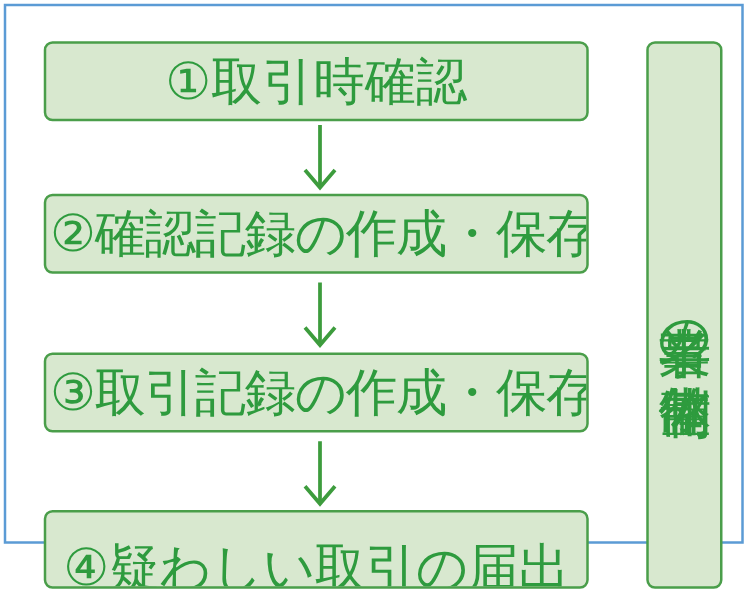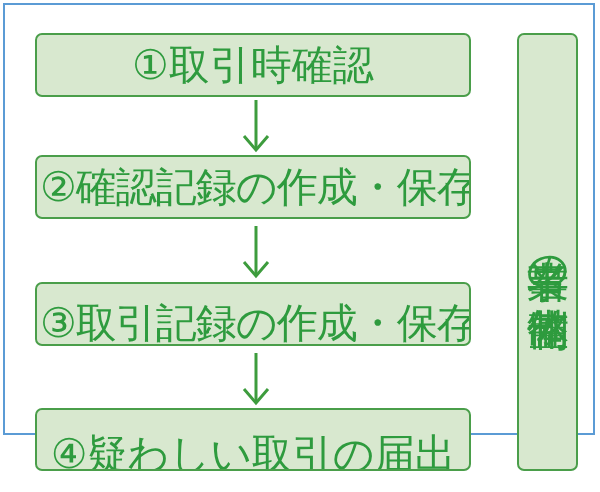--- a/index.html
+++ b/index.html
@@ -37,21 +37,21 @@
     box-sizing: border-box;
     background: #d8e8cf;
     border: 2px solid #4a9e4a;
     border-radius: 7px;
     display: flex;
     align-items: center;
     overflow: hidden;
   }
   .step-box-1 { top: 28px;  height: 64px; justify-content: center; }
   .step-box-2 { top: 150px; height: 64px; justify-content: flex-start; }
-  .step-box-3 { top: 277px; height: 64px; justify-content: flex-start; align-items: flex-end; }
+  .step-box-3 { top: 277px; height: 64px; justify-content: flex-start; }
   .step-box-4 { top: 403px; height: 63px; justify-content: center; }
 
   .step-label {
     color: #2e9b3e;
     font-size: 41px;
     line-height: 1;
     white-space: nowrap;
     letter-spacing: 0px;
     font-weight: 400;
   }

